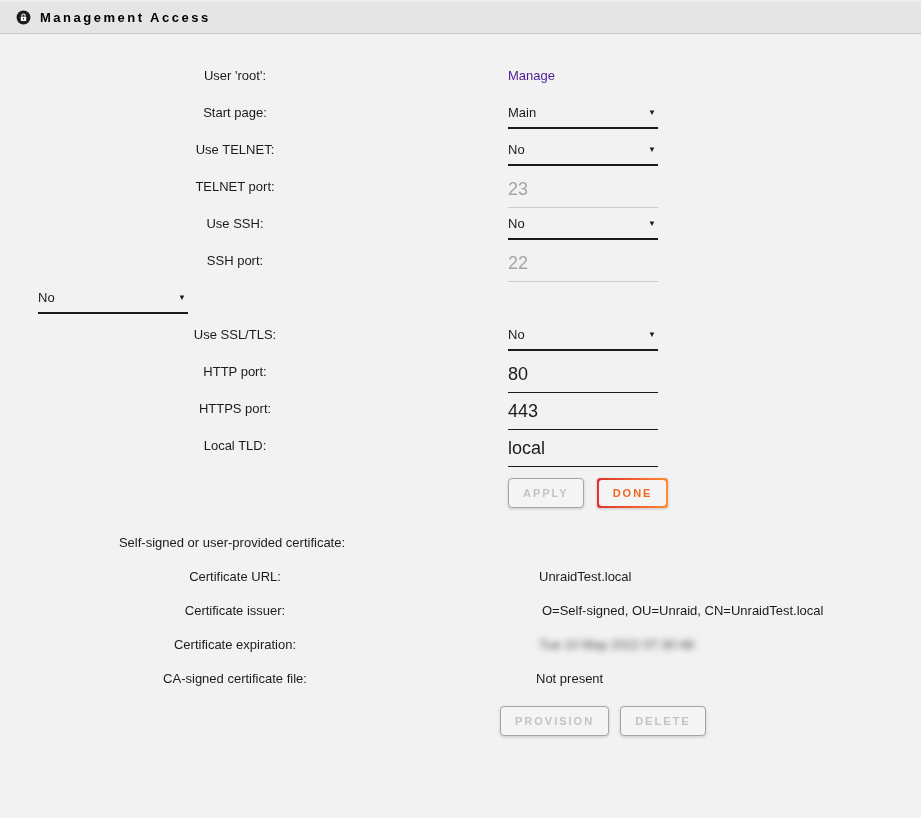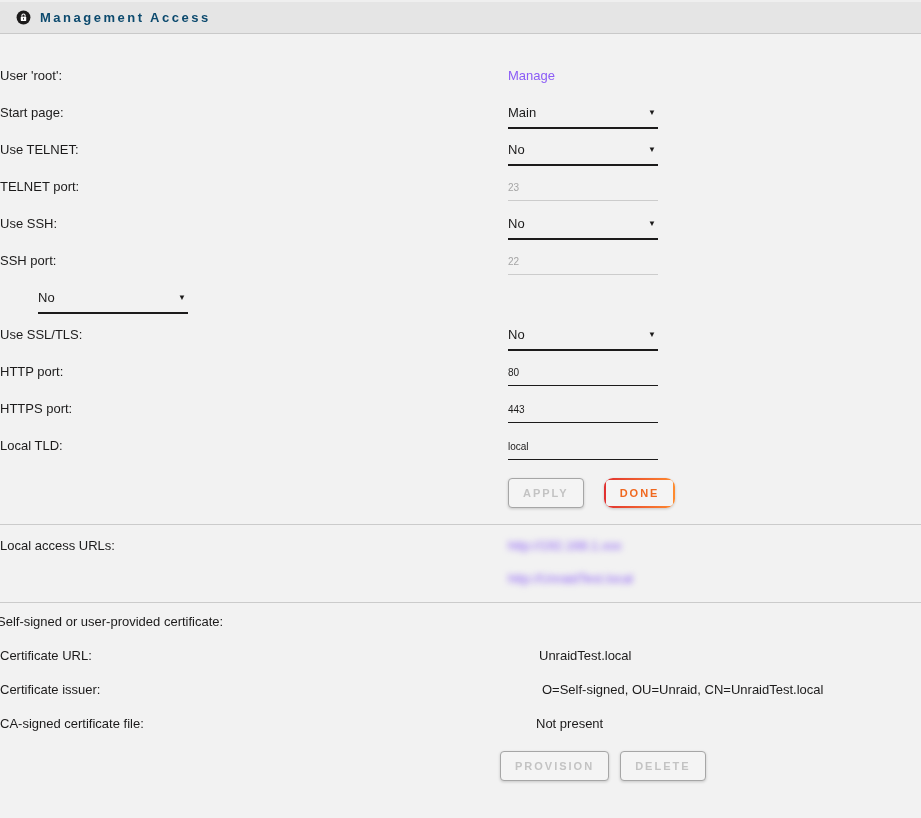--- a/index.html
+++ b/index.html
@@ -22,82 +22,82 @@
     display: flex;
     align-items: center;
     padding-left: 16px;
   }
   .page-header .icon { width: 15px; height: 15px; display: inline-flex; }
   .page-header .title {
     font-weight: bold;
     letter-spacing: 2.5px;
     margin-left: 9px;
     font-size: 13px;
-    color: #0c4a6e;
+    color: #000000;
   }
 
   
   .row { display: flex; align-items: flex-start; }
-  .row-label { width: 470px; text-align: left; color: #1c1b1b; line-height: 16px; }
+  .row-label { width: 470px; text-align: center; color: #1c1b1b; line-height: 16px; }
   .row-value { margin-left: 38px; line-height: 16px; }
 
   
   .form-section { padding-top: 34px; padding-bottom: 16px; }
   .form-row { height: 37px; }
 
-  .link { color: #8b5cf6; text-decoration: none; cursor: pointer; }
+  .link { color: #4c1d95; text-decoration: none; cursor: pointer; }
 
   .select-control {
     width: 150px;
     border-bottom: 2px solid #1c1b1b;
     padding-bottom: 6px;
     display: flex;
     justify-content: space-between;
     align-items: center;
     cursor: pointer;
   }
   .sel-arrow { font-size: 8px; color: #1c1b1b; line-height: 10px; margin-right: 2px; }
 
   .text-input {
     width: 150px;
     border: none;
     border-bottom: 1px solid #1c1b1b;
     background: transparent;
     font-family: "Liberation Sans", sans-serif;
-    font-size: 10px;
+    font-size: 18px;
     color: #1c1b1b;
     padding: 0 0 7px 0;
     outline: none;
     border-radius: 0;
   }
   .text-input:disabled {
     color: #a5a5a5;
     border-bottom: 1px solid #cccccc;
     -webkit-text-fill-color: #a5a5a5;
   }
 
   
-  .btn-row { margin-left: 508px; margin-top: 3px; display: flex; align-items: flex-start; gap: 20px; }
+  .btn-row { margin-left: 508px; margin-top: 3px; display: flex; align-items: flex-start; gap: 13px; }
   .btn {
     font-family: "Liberation Sans", sans-serif;
     font-weight: bold;
     font-size: 11px;
     letter-spacing: 2px;
     padding: 8px 14px;
     border-radius: 4px;
     border: 1px solid #a6a6a6;
     color: #c3c3c3;
     background: #f4f4f4;
     box-shadow: 0 1px 3px rgba(0,0,0,0.18);
     cursor: pointer;
   }
   .done-wrap {
     background: linear-gradient(90deg, #e03030, #ff8c2f);
     padding: 2px;
-    border-radius: 9px;
+    border-radius: 3px;
     box-shadow: 0 1px 3px rgba(0,0,0,0.18);
     display: inline-block;
   }
   .btn.done {
     display: block;
     border: none;
     border-radius: 3px;
     background: #f4f4f4;
     color: #f0681f;
     padding: 7px 14px;
@@ -231,46 +231,41 @@
     </div>
 
     <div class="btn-row">
       <button class="btn">APPLY</button>
       <span class="done-wrap">
         <button class="btn done">DONE</button>
       </span>
     </div>
   </section>
 
-  <section class="urls-section">
-    <div class="row">
-      <div class="row-label">Local access URLs:</div>
-      <div class="row-value urls-list">
-        <a class="link blurred-link">http://192.168.1.xxx</a>
-        <a class="link blurred-link">http://UnraidTest.local</a>
-      </div>
-    </div>
-  </section>
 
   <section class="cert-section">
 
     <div class="row cert-row">
       <div class="row-label" style="margin-left:-3px;">Self-signed or user-provided certificate:</div>
     </div>
 
     <div class="row cert-row">
       <div class="row-label">Certificate URL:</div>
       <div class="row-value cert-value" style="margin-left:35px;">UnraidTest.local</div>
     </div>
 
     <div class="row cert-row">
       <div class="row-label">Certificate issuer:</div>
       <div class="row-value cert-value">O=Self-signed, OU=Unraid, CN=UnraidTest.local</div>
     </div>
 
+    <div class="row cert-row">
+      <div class="row-label">Certificate expiration:</div>
+      <div class="row-value cert-value blurred-dark" style="margin-left:35px;">Tue 10 May 2022 07:30:48</div>
+    </div>
 
     <div class="row cert-row">
       <div class="row-label">CA-signed certificate file:</div>
       <div class="row-value cert-value" style="margin-left:32px;">Not present</div>
     </div>
 
     <div class="cert-btn-row">
       <button class="btn">PROVISION</button>
       <button class="btn">DELETE</button>
     </div>

